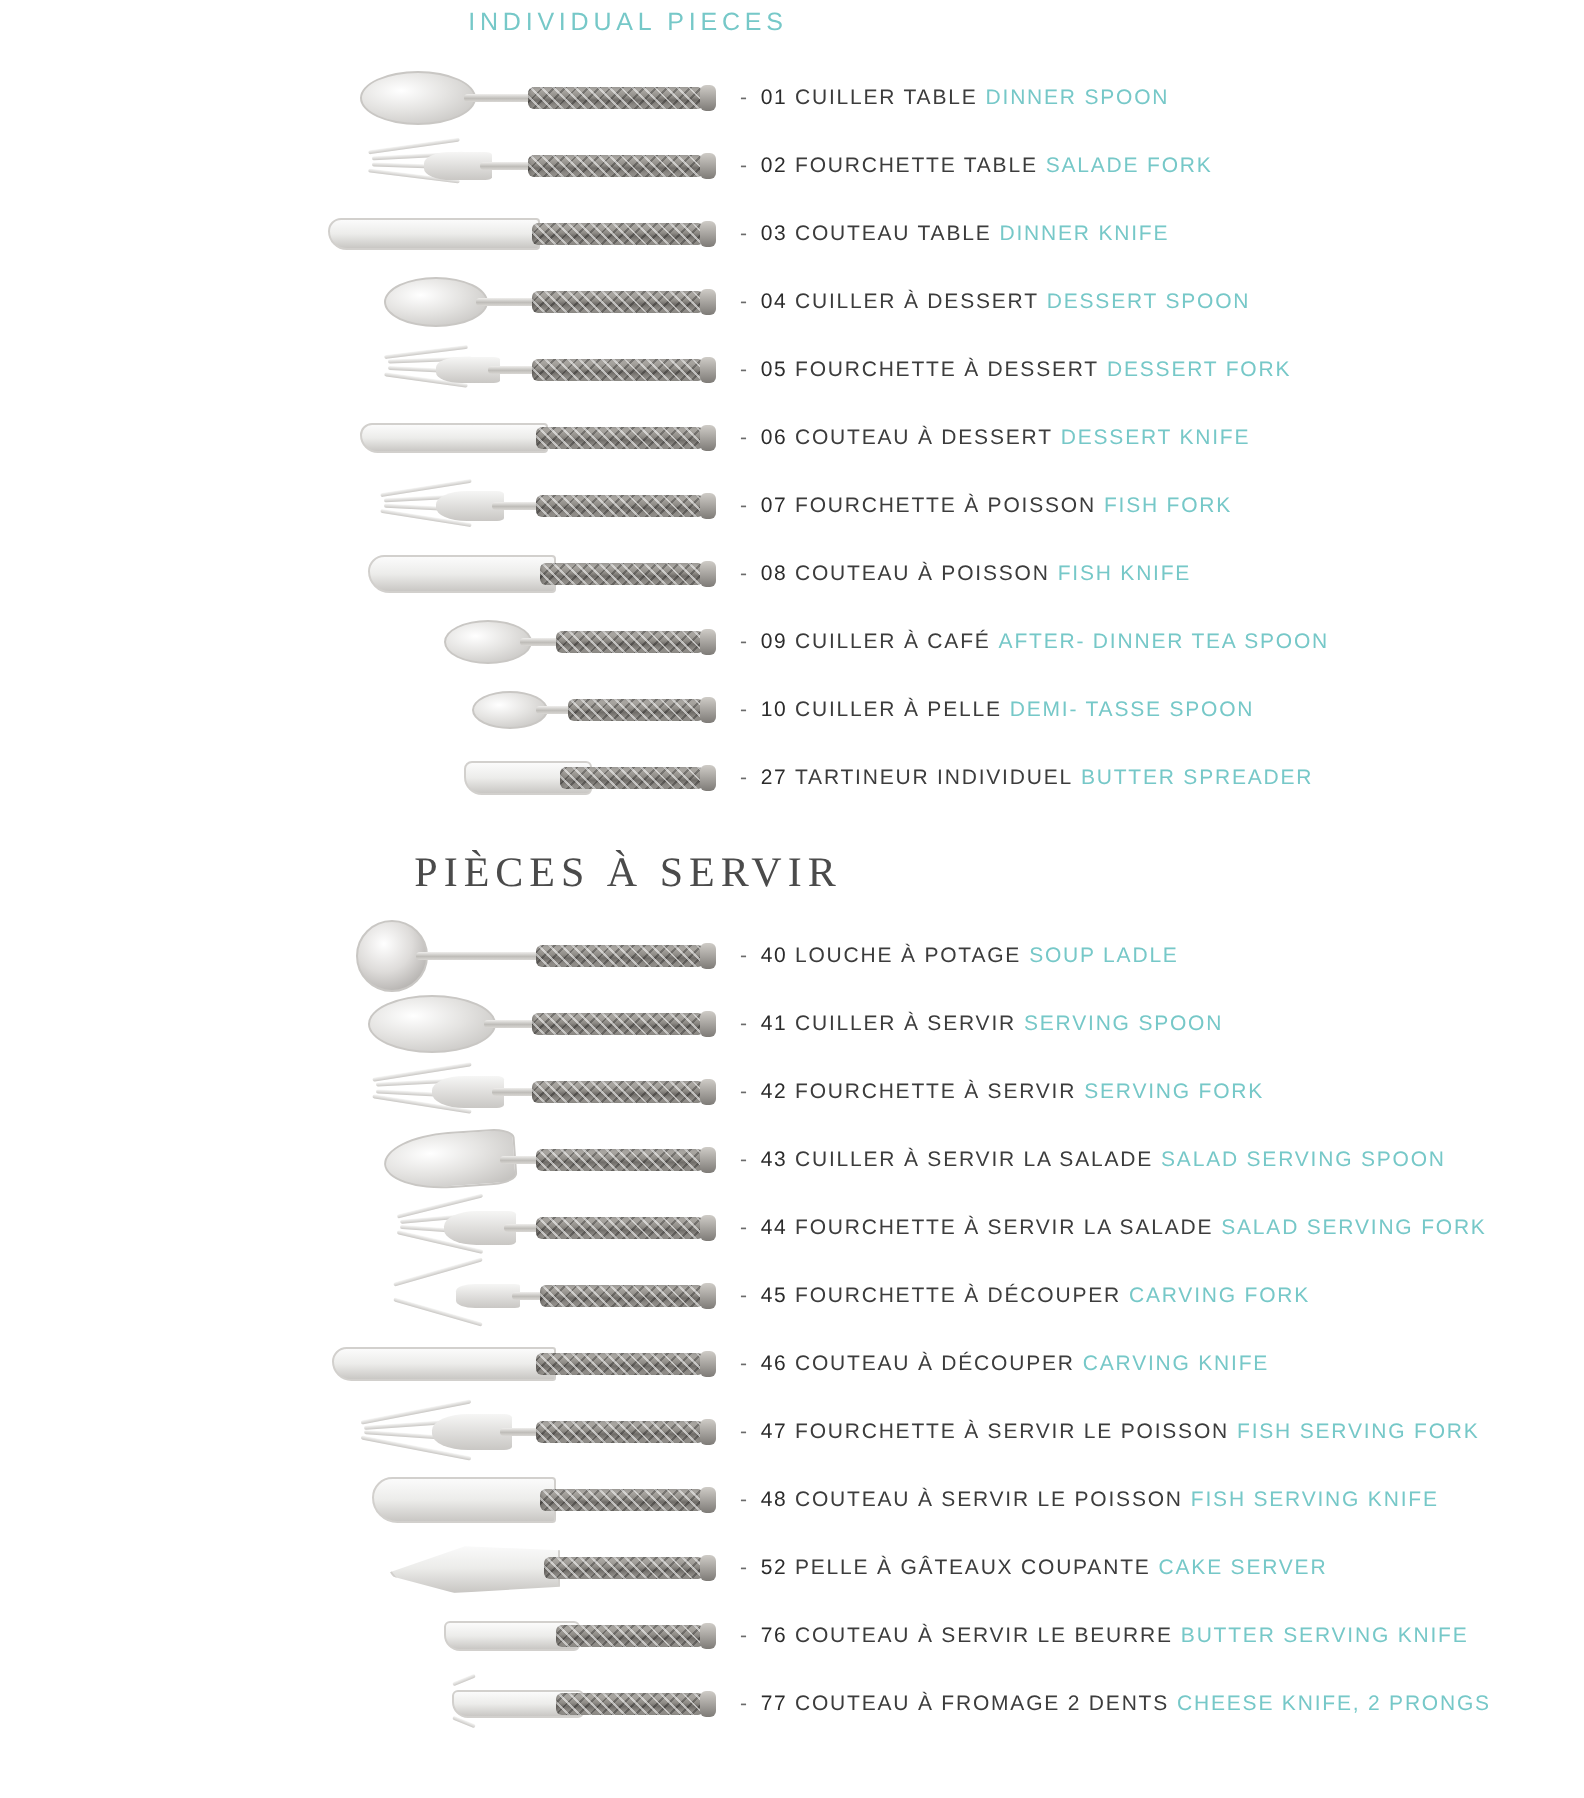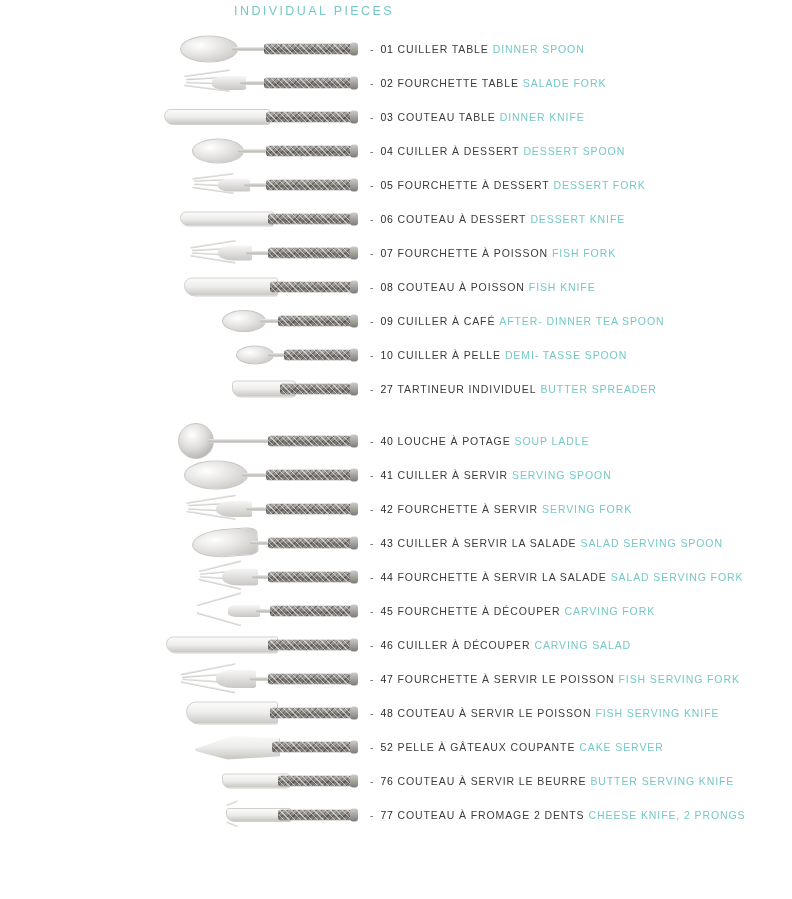--- a/index.html
+++ b/index.html
@@ -306,20 +306,21 @@
           <span class="num">27</span>
           <span class="fr">TARTINEUR INDIVIDUEL</span>
           <span class="en">BUTTER SPREADER</span>
         </div>
       </li>
 
     </ul>
   </div>
 
   <div style="margin-top:18px;">
+    <div class="section-title-fr">PIÈCES À SERVIR</div>
 
     <ul class="items" style="margin-top:12px;">
 
       <li class="item-row">
         <div class="art">
           <div class="bowl" style="left:178px;width:34px;height:34px;border-radius:50%;background:radial-gradient(circle at 38% 32%,#ffffff 0%,#dedcda 45%,#9e9b98 100%);"></div>
           <div class="neck" style="left:208px;width:66px;"></div>
           <div class="handle" style="right:18px;width:84px;"></div>
         </div>
         <div class="label">
@@ -411,22 +412,22 @@
       </li>
 
       <li class="item-row">
         <div class="art">
           <div class="blade" style="left:166px;width:110px;height:15px;border-radius:9px 2px 2px 12px;"></div>
           <div class="handle" style="right:18px;width:84px;"></div>
         </div>
         <div class="label">
           <span class="dash">-</span>
           <span class="num">46</span>
-          <span class="fr">CUILLER À DÉCOUPER</span>
-          <span class="en">CARVING SALAD</span>
+          <span class="fr">COUTEAU À DÉCOUPER</span>
+          <span class="en">CARVING KNIFE</span>
         </div>
       </li>
 
       <li class="item-row">
         <div class="art">
           <div class="tine" style="left:180px;top:6px;width:56px;height:2px;transform:rotate(-11deg);"></div>
           <div class="tine" style="left:182px;top:12px;width:56px;height:2px;transform:rotate(-4deg);"></div>
           <div class="tine" style="left:182px;top:18px;width:56px;height:2px;transform:rotate(4deg);"></div>
           <div class="tine" style="left:180px;top:24px;width:56px;height:2px;transform:rotate(11deg);"></div>
           <div class="bowl" style="left:216px;width:40px;height:18px;border-radius:45% 10% 10% 45%;border:none;background:linear-gradient(to bottom,#f6f6f5,#c9c7c4);"></div>

